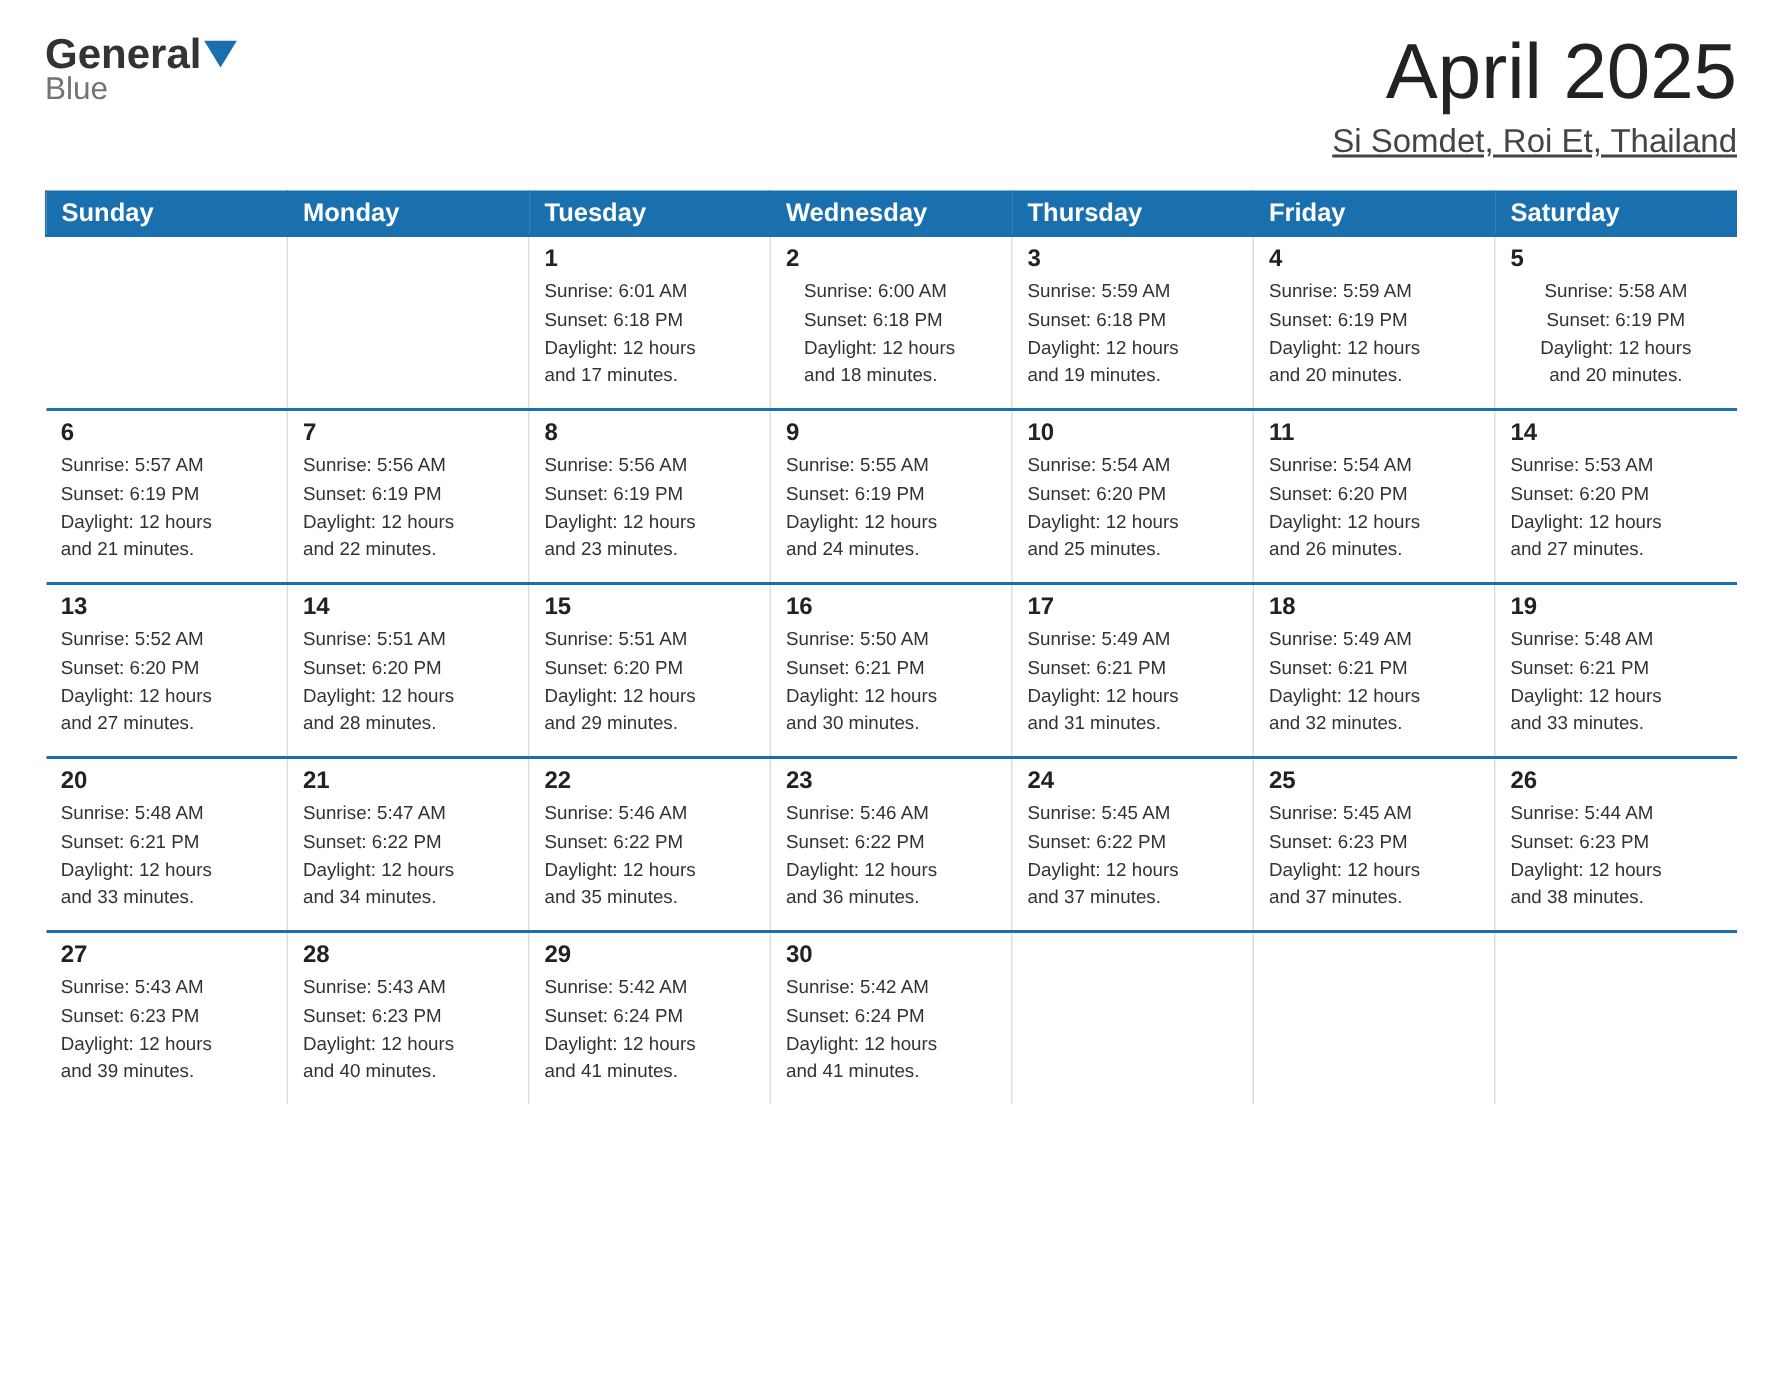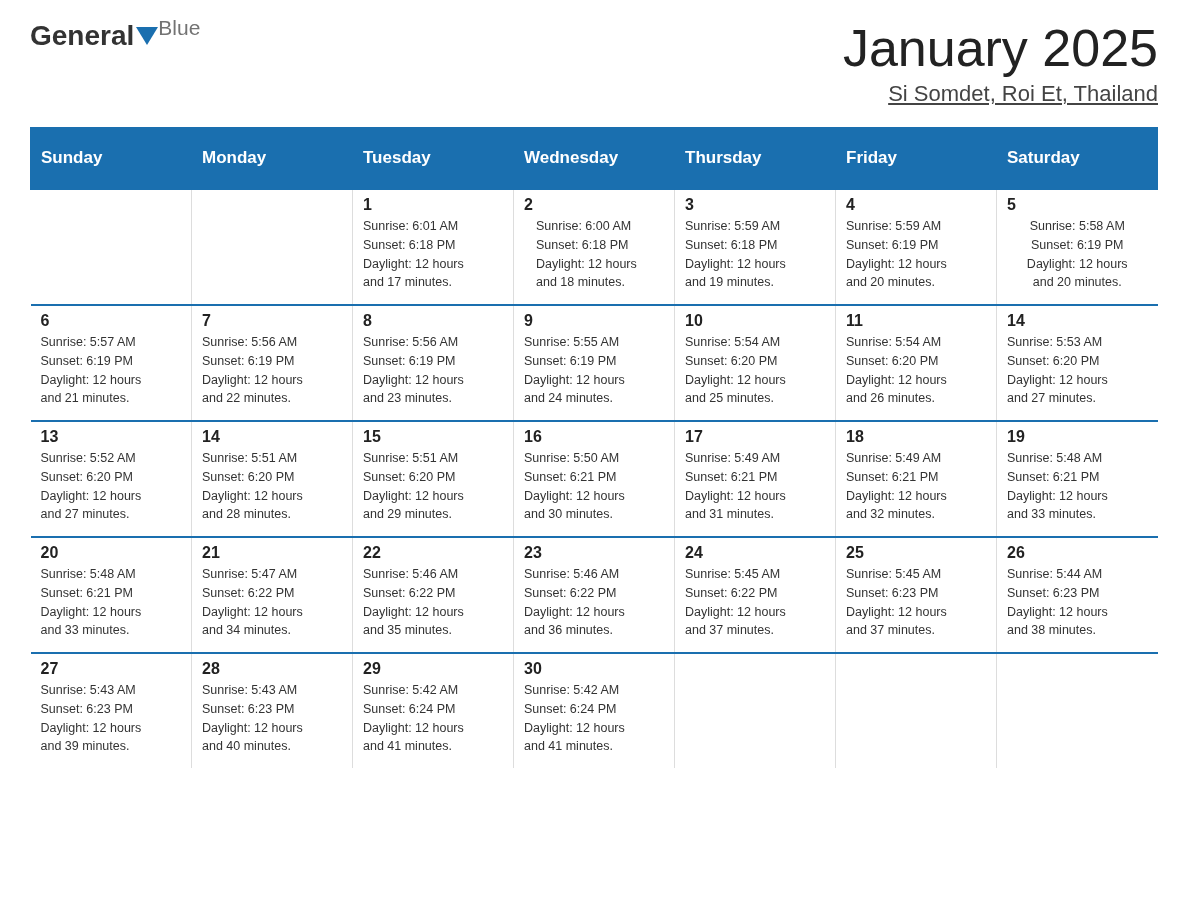--- a/index.html
+++ b/index.html
@@ -21,21 +21,21 @@
       font-weight: bold;
       color: #333;
     }
     .logo-text-blue {
       font-size: 21px;
       font-weight: normal;
       color: #737373;
     }
     .logo-wrapper {
       display: flex;
-      flex-direction: row;
+      flex-direction: column;
       align-items: flex-start;
     }
     .logo-top-row {
       display: flex;
       align-items: center;
     }
     .title-section {
       text-align: right;
     }
     .calendar-title {
@@ -53,21 +53,21 @@
     .calendar-table {
       width: 100%;
       border-collapse: collapse;
       table-layout: fixed;
     }
     .calendar-table thead tr th {
       background-color: #1a6faf;
       color: #fff;
       font-size: 17px;
       font-weight: bold;
-      padding: 20px 10px;
+      padding: 4px 10px;
       text-align: left;
       border: 1px solid #1a6faf;
     }
     .calendar-table tbody tr {
       border-top: 2px solid #1a6faf;
     }
     .calendar-table tbody tr td {
       vertical-align: top;
       padding: 6px 10px 12px 10px;
       font-size: 13px;
@@ -103,21 +103,21 @@
       <span class="logo-text-general">General</span>
       <div style="display:flex; flex-direction:column; align-items:center; margin-left:2px;">
         <svg width="22" height="18" viewBox="0 0 22 18">
           <polygon points="11,18 0,0 22,0" fill="#1a6faf"></polygon>
         </svg>
       </div>
     </div>
     <span class="logo-text-blue" style="margin-top:-4px;">Blue</span>
   </div>
   <div class="title-section">
-    <div class="calendar-title">January 2025</div>
+    <div class="calendar-title">April 2025</div>
     <div class="calendar-subtitle">Si Somdet, Roi Et, Thailand</div>
   </div>
 </div>
 
 <table class="calendar-table">
   <thead>
     <tr>
       <th>Sunday</th>
       <th>Monday</th>
       <th>Tuesday</th>

